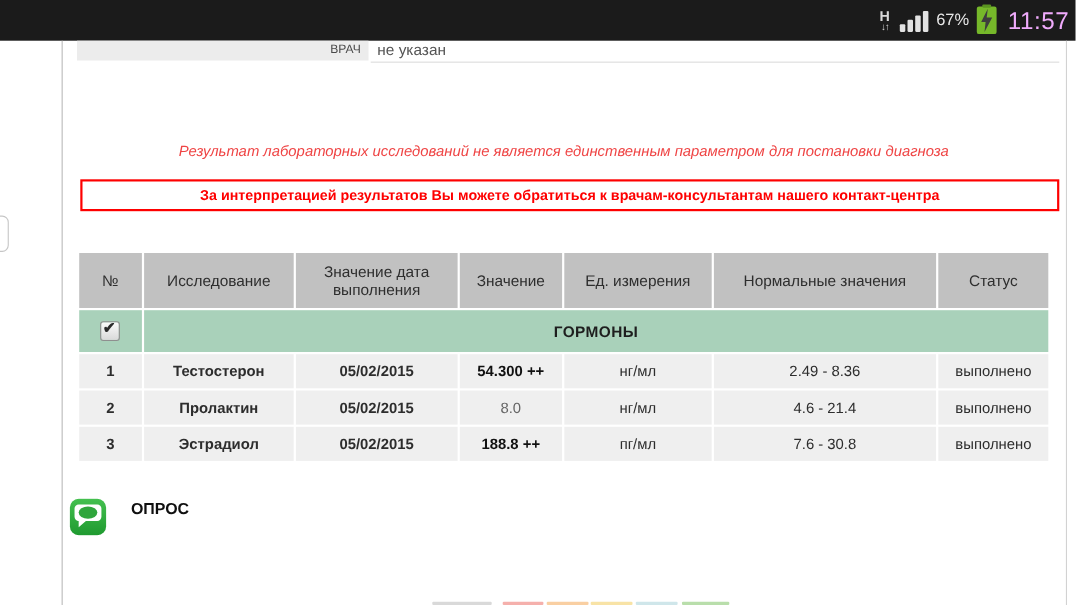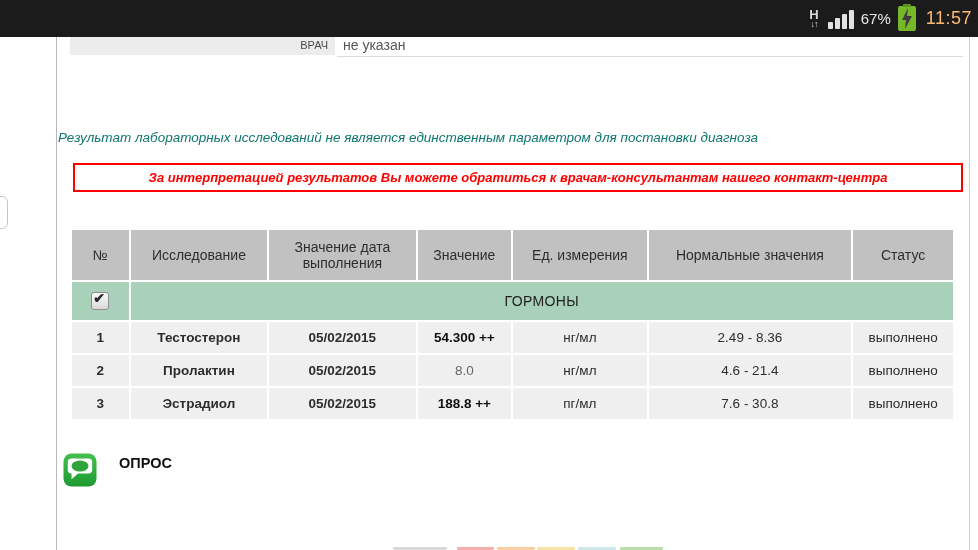--- a/index.html
+++ b/index.html
@@ -10,47 +10,47 @@
   .statusbar{position:absolute;left:0;top:0;width:978px;height:37px;background:#1b1b1b;
     display:flex;align-items:center;justify-content:flex-end;gap:7px;padding-right:6px;box-sizing:border-box;}
   .net-ind{display:flex;flex-direction:column;align-items:center;color:#d9d9d9;margin-right:2px;}
   .net-ind .h{font-size:13px;font-weight:bold;line-height:11px;}
   .net-ind .arrows{font-size:9px;line-height:9px;letter-spacing:-1px;}
   .sig{display:flex;align-items:flex-end;gap:2px;height:20px;}
   .sig i{display:block;width:5px;background:#e2e2e2;border-radius:1px;}
   .batt-pct{color:#e8e8e8;font-size:15px;}
   .battery{position:relative;width:18px;height:25px;background:#76b82a;border-radius:2px;}
   .battery .cap{position:absolute;left:5px;top:-2px;width:8px;height:3px;background:#5a9420;border-radius:1px;}
-  .clock{color:#fdba74;font-size:18px;letter-spacing:0.5px;margin-left:3px;text-align:right;}
+  .clock{color:#f0abfc;font-size:22px;letter-spacing:0.5px;margin-left:3px;text-align:right;}
 
   
   .vline-left{position:absolute;left:56px;top:37px;width:1px;height:513px;background:#b9b9b9;}
   .vline-right{position:absolute;left:969px;top:37px;width:1px;height:513px;background:#d2d2d2;}
   .edge-fragment{position:absolute;left:-9px;top:196px;width:15px;height:31px;background:#fff;
     border:1px solid #c6c6c6;border-radius:6px;}
 
   
   .doc-label{position:absolute;left:70px;top:37px;width:265px;height:18px;background:#ececec;
     font-size:11px;color:#4a4a4a;text-align:right;line-height:16px;padding-right:7px;box-sizing:border-box;}
   .doc-value{position:absolute;left:343px;top:37px;width:600px;height:18px;
     font-size:14px;color:#555;line-height:16px;}
   .doc-border{position:absolute;left:337px;top:56px;width:626px;height:1px;background:#dcdcdc;}
 
   
-  .disclaimer{position:absolute;left:58px;top:130px;width:885px;text-align:left;
-    font-size:13.5px;font-style:italic;color:#0f766e;}
+  .disclaimer{position:absolute;left:70px;top:130px;width:885px;text-align:center;
+    font-size:13.5px;font-style:italic;color:#ef4444;}
   .notice{position:absolute;left:73px;top:163px;width:886px;height:25px;border:2px solid #fe0000;
-    background:#fff;text-align:center;line-height:25px;font-size:13px;font-weight:bold;font-style:italic;color:#fe0000;}
+    background:#fff;text-align:center;line-height:25px;font-size:13px;font-weight:bold;color:#fe0000;}
 
   
   table.results{position:absolute;left:70px;top:228px;width:885px;border-collapse:separate;border-spacing:2px;}
   table.results th{background:#c1c1c1;color:#2e2e2e;font-weight:normal;font-size:14px;height:50px;padding:0 4px;}
   table.results td{font-size:13.5px;text-align:center;padding:0 4px;}
   tr.group-row td{background:#a9d1ba;height:38px;}
-  tr.group-row td.group-title{font-weight:normal;font-size:14px;color:#1e1e1e;letter-spacing:0.4px;}
+  tr.group-row td.group-title{font-weight:bold;font-size:14px;color:#1e1e1e;letter-spacing:0.4px;}
   tr.data-row td{background:#efefef;height:31px;color:#2d2d2d;}
   td.c-num,td.c-test,td.c-date{font-weight:bold;color:#1c1c1c;}
   td.c-val.flagged{font-weight:bold;color:#111;}
   td.c-val.plain{color:#666;}
   .checkbox{width:16px;height:16px;margin:0 auto;border:1px solid #8f8f8f;border-radius:3px;
     background:linear-gradient(#fbfbfb,#d9d9d9);position:relative;cursor:pointer;}
   .checkbox .mark{position:absolute;left:1px;top:-3px;font-size:14px;font-weight:bold;color:#2b2b2b;}
 
   
   .survey-icon{position:absolute;left:63px;top:453px;width:34px;height:34px;}

